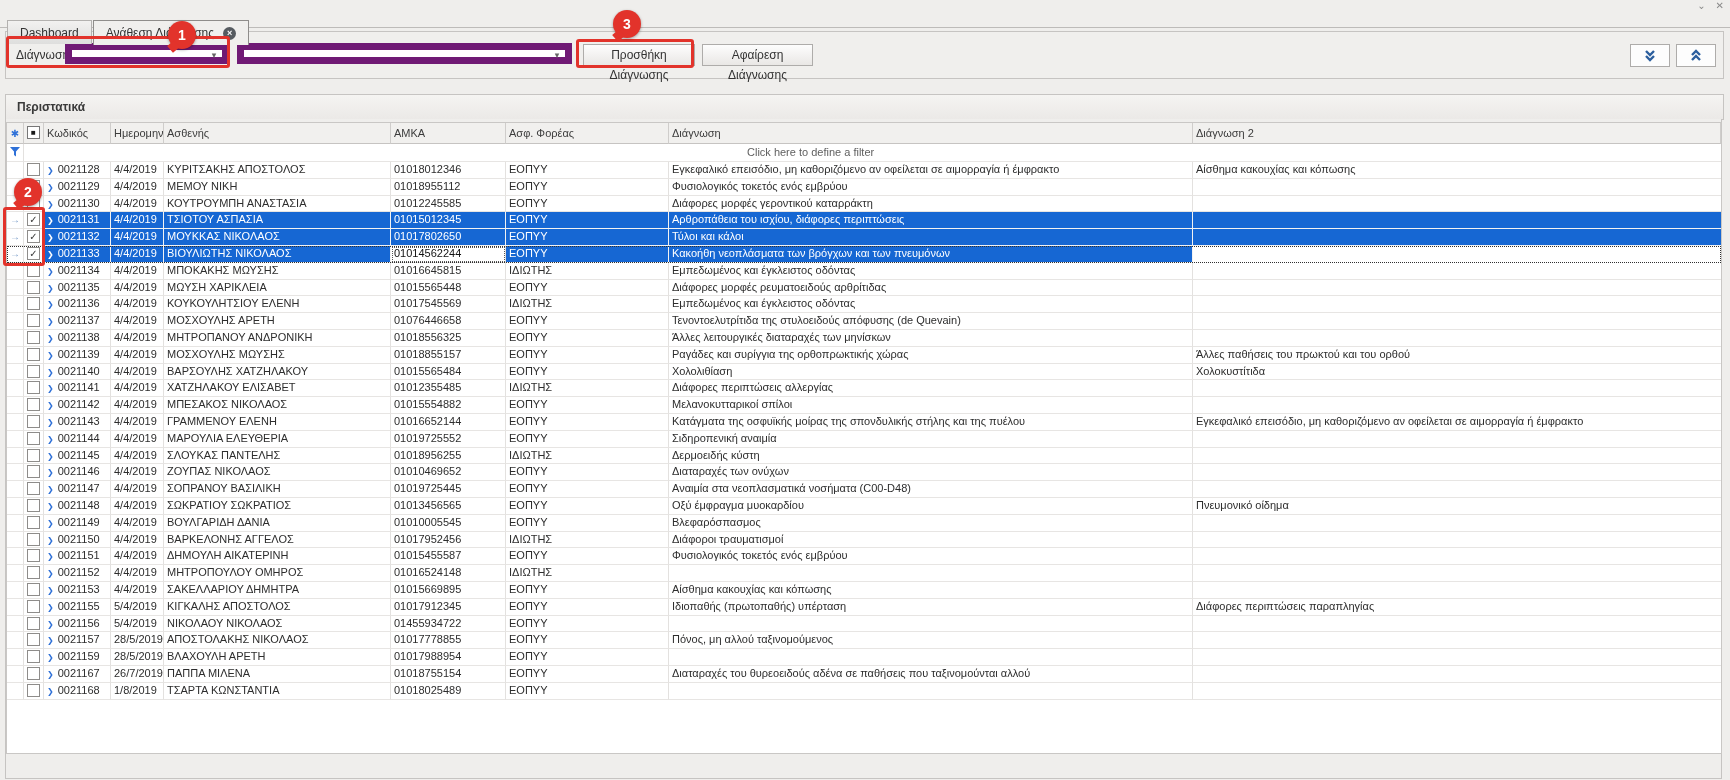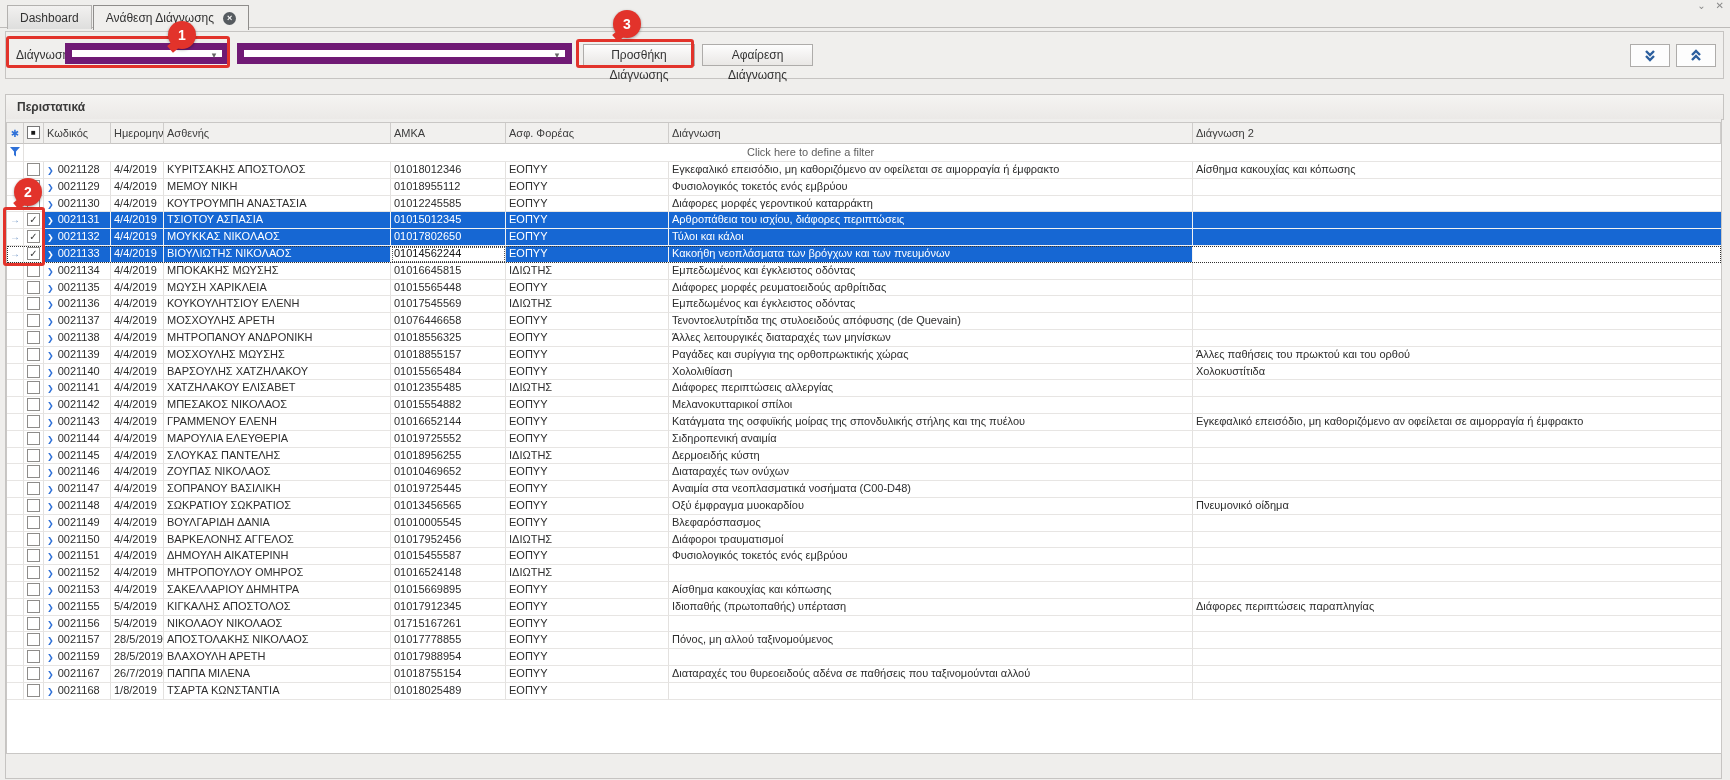--- a/index.html
+++ b/index.html
@@ -3,21 +3,21 @@
 <meta charset="utf-8">
 <style>
   html,body{margin:0;padding:0;}
   body{width:1730px;height:780px;position:relative;overflow:hidden;background:#efeeec;
        font-family:"Liberation Sans","DejaVu Sans",sans-serif;-webkit-font-smoothing:antialiased;}
   
   .win-icons{position:absolute;top:1px;right:6px;display:flex;gap:10px;color:#8a8a8a;font-size:10px;line-height:10px;}
   .win-icons span{cursor:default;}
   
   .tabstrip-line{position:absolute;left:0;top:27px;width:1730px;height:1px;background:#bdbbb9;}
-  .tabs{position:absolute;left:7px;top:5px;display:flex;z-index:5;}
+  .tabs{position:absolute;left:7px;top:20px;display:flex;z-index:5;}
   .tab{height:23px;padding:0 12px;display:flex;align-items:center;font-size:12px;color:#333;
        background:linear-gradient(#f2f1f0,#dededd);border:1px solid #b3b1af;border-bottom:none;margin-right:1px;}
   .tab.active{background:#f0efed;border-color:#8f8d8b;height:24px;position:relative;z-index:6;}
   .tab-close{display:inline-block;width:13px;height:13px;margin-left:9px;border-radius:50%;background:#565b60;
        color:#fff;font-size:9px;line-height:13px;text-align:center;font-weight:bold;}
   
   .toolbar{position:absolute;left:5px;top:31px;width:1717px;height:46px;border:1px solid #c6c4c2;background:#f0efed;}
   .tb-label{position:absolute;left:10px;top:16px;font-size:12px;color:#333;}
   .combo{position:absolute;height:21px;background:#fff;border:7px solid #701a75;box-sizing:border-box;
          font-size:12px;color:#222;display:flex;align-items:flex-end;flex-direction:column;}
@@ -507,21 +507,21 @@
         <div class="g-cell c-dg2">Διάφορες περιπτώσεις παραπληγίας</div>
       </div>
       <div class="g-row">
         <div class="g-cell c-ind"></div>
         <div class="g-cell c-chk">
           <span class="cbx"></span>
         </div>
         <div class="g-cell c-code"><span class="expand">❯</span><span>0021156</span></div>
         <div class="g-cell c-date">5/4/2019</div>
         <div class="g-cell c-pat">ΝΙΚΟΛΑΟΥ ΝΙΚΟΛΑΟΣ</div>
-        <div class="g-cell c-amka">01715167261</div>
+        <div class="g-cell c-amka">01455934722</div>
         <div class="g-cell c-ins">ΕΟΠΥΥ</div>
         <div class="g-cell c-dg1"></div>
         <div class="g-cell c-dg2"></div>
       </div>
       <div class="g-row">
         <div class="g-cell c-ind"></div>
         <div class="g-cell c-chk">
           <span class="cbx"></span>
         </div>
         <div class="g-cell c-code"><span class="expand">❯</span><span>0021157</span></div>

